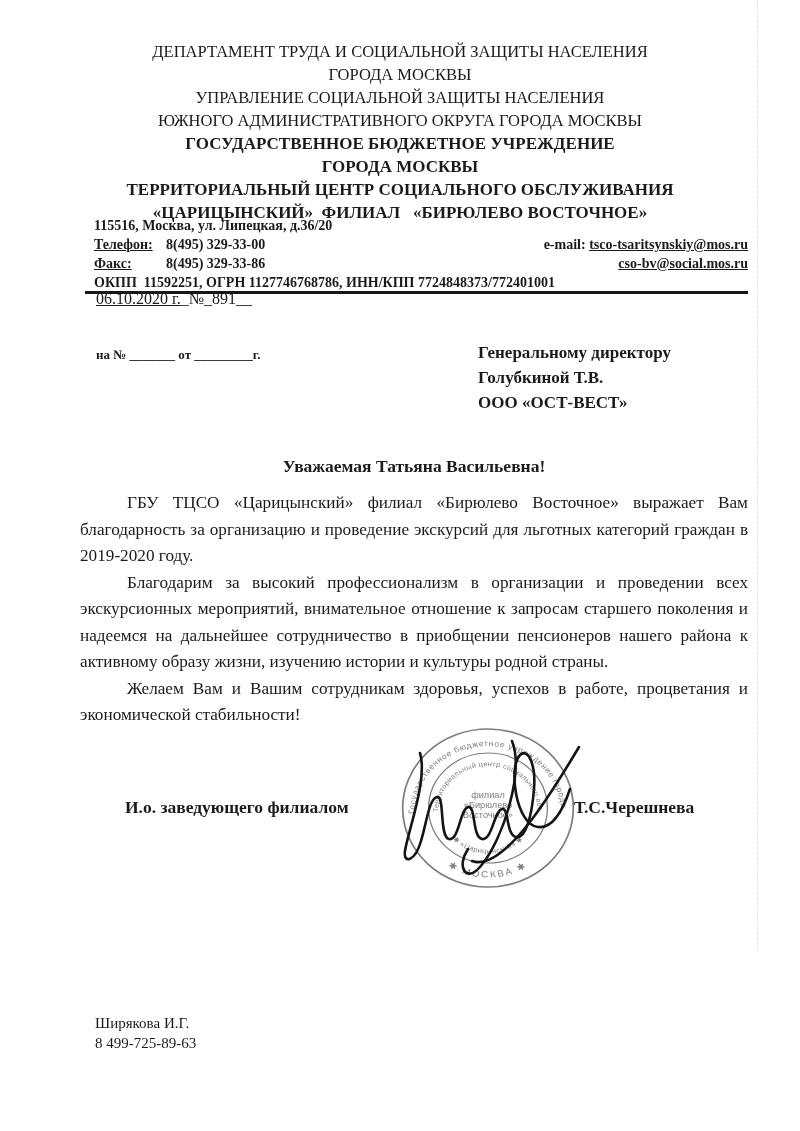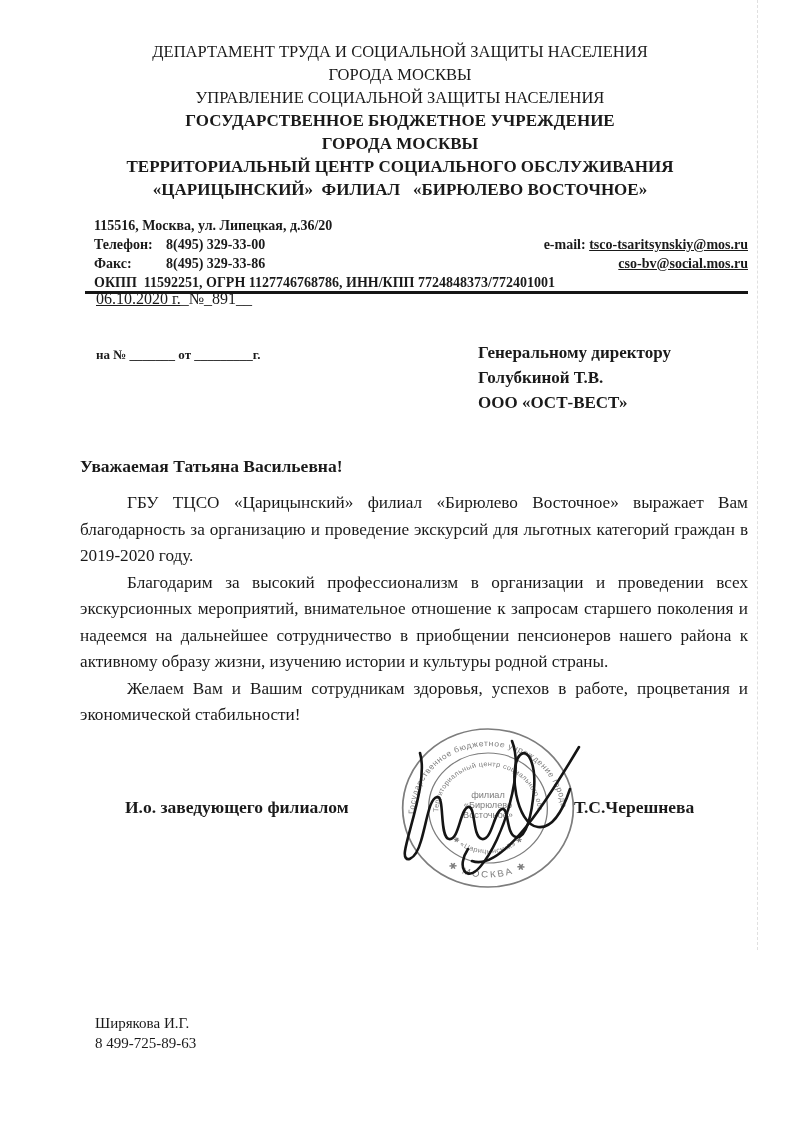--- a/index.html
+++ b/index.html
@@ -9,32 +9,32 @@
     font-family:"Liberation Serif", serif;color:#1a1a1a;
   }
   
   .letterhead{position:absolute;top:40px;left:0;width:800px;text-align:center;
     font-size:16.5px;line-height:23px;}
   .letterhead .ln{white-space:nowrap;}
   .letterhead .bold{font-weight:bold;font-size:17px;}
   
   .contact{position:absolute;left:94px;top:216px;font-weight:bold;
     font-size:14px;line-height:19px;white-space:nowrap;}
-  .contact .label{display:inline-block;min-width:72px;}
+  .contact .label{display:inline-block;min-width:72px;text-decoration:underline;}
   .emails{position:absolute;right:52px;top:235px;font-weight:bold;
     font-size:14px;line-height:19px;text-align:right;white-space:nowrap;}
   .u{text-decoration:underline;}
   .rule{position:absolute;left:85px;top:291px;width:663px;height:3px;background:#161616;}
   
   .ref-line{position:absolute;left:96px;top:290px;font-size:16px;white-space:nowrap;}
   .reply-line{position:absolute;left:96px;top:347px;font-size:13px;font-weight:bold;white-space:nowrap;}
   .recipient{position:absolute;left:478px;top:340px;font-weight:bold;
     font-size:17px;line-height:25px;white-space:nowrap;}
   
-  .salutation{position:absolute;left:80px;top:456px;width:668px;text-align:left;
+  .salutation{position:absolute;left:80px;top:456px;width:668px;text-align:center;
     font-weight:bold;font-size:17.5px;}
   .body-text{position:absolute;left:80px;top:490px;width:668px;
     font-size:17.2px;line-height:26.5px;text-align:justify;}
   .body-text p{margin:0;text-indent:47px;}
   
   .sig-role{position:absolute;left:125px;top:797px;font-weight:bold;font-size:17.5px;white-space:nowrap;}
   .sig-name{position:absolute;left:574px;top:797px;font-weight:bold;font-size:17.5px;white-space:nowrap;}
   .stamp{position:absolute;left:389px;top:722px;z-index:1;}
   .autograph{position:absolute;left:352px;top:731px;z-index:2;}
   
@@ -45,20 +45,21 @@
 </style>
 </head>
 <body>
 
 <div class="page">
 
   <div class="letterhead">
     <div class="ln">ДЕПАРТАМЕНТ ТРУДА И СОЦИАЛЬНОЙ ЗАЩИТЫ НАСЕЛЕНИЯ</div>
     <div class="ln">ГОРОДА МОСКВЫ</div>
     <div class="ln">УПРАВЛЕНИЕ СОЦИАЛЬНОЙ ЗАЩИТЫ НАСЕЛЕНИЯ</div>
+    <div class="ln">ЮЖНОГО АДМИНИСТРАТИВНОГО ОКРУГА ГОРОДА МОСКВЫ</div>
     <div class="ln bold">ГОСУДАРСТВЕННОЕ БЮДЖЕТНОЕ УЧРЕЖДЕНИЕ</div>
     <div class="ln bold">ГОРОДА МОСКВЫ</div>
     <div class="ln bold">ТЕРРИТОРИАЛЬНЫЙ ЦЕНТР СОЦИАЛЬНОГО ОБСЛУЖИВАНИЯ</div>
     <div class="ln bold">«ЦАРИЦЫНСКИЙ»&nbsp; ФИЛИАЛ &nbsp; «БИРЮЛЕВО ВОСТОЧНОЕ»</div>
   </div>
 
   <div class="contact">
     <div>115516, Москва, ул. Липецкая, д.36/20</div>
     <div><span class="label">Телефон:</span><span>8(495) 329-33-00</span></div>
     <div><span class="label">Факс:</span><span>8(495) 329-33-86</span></div>

